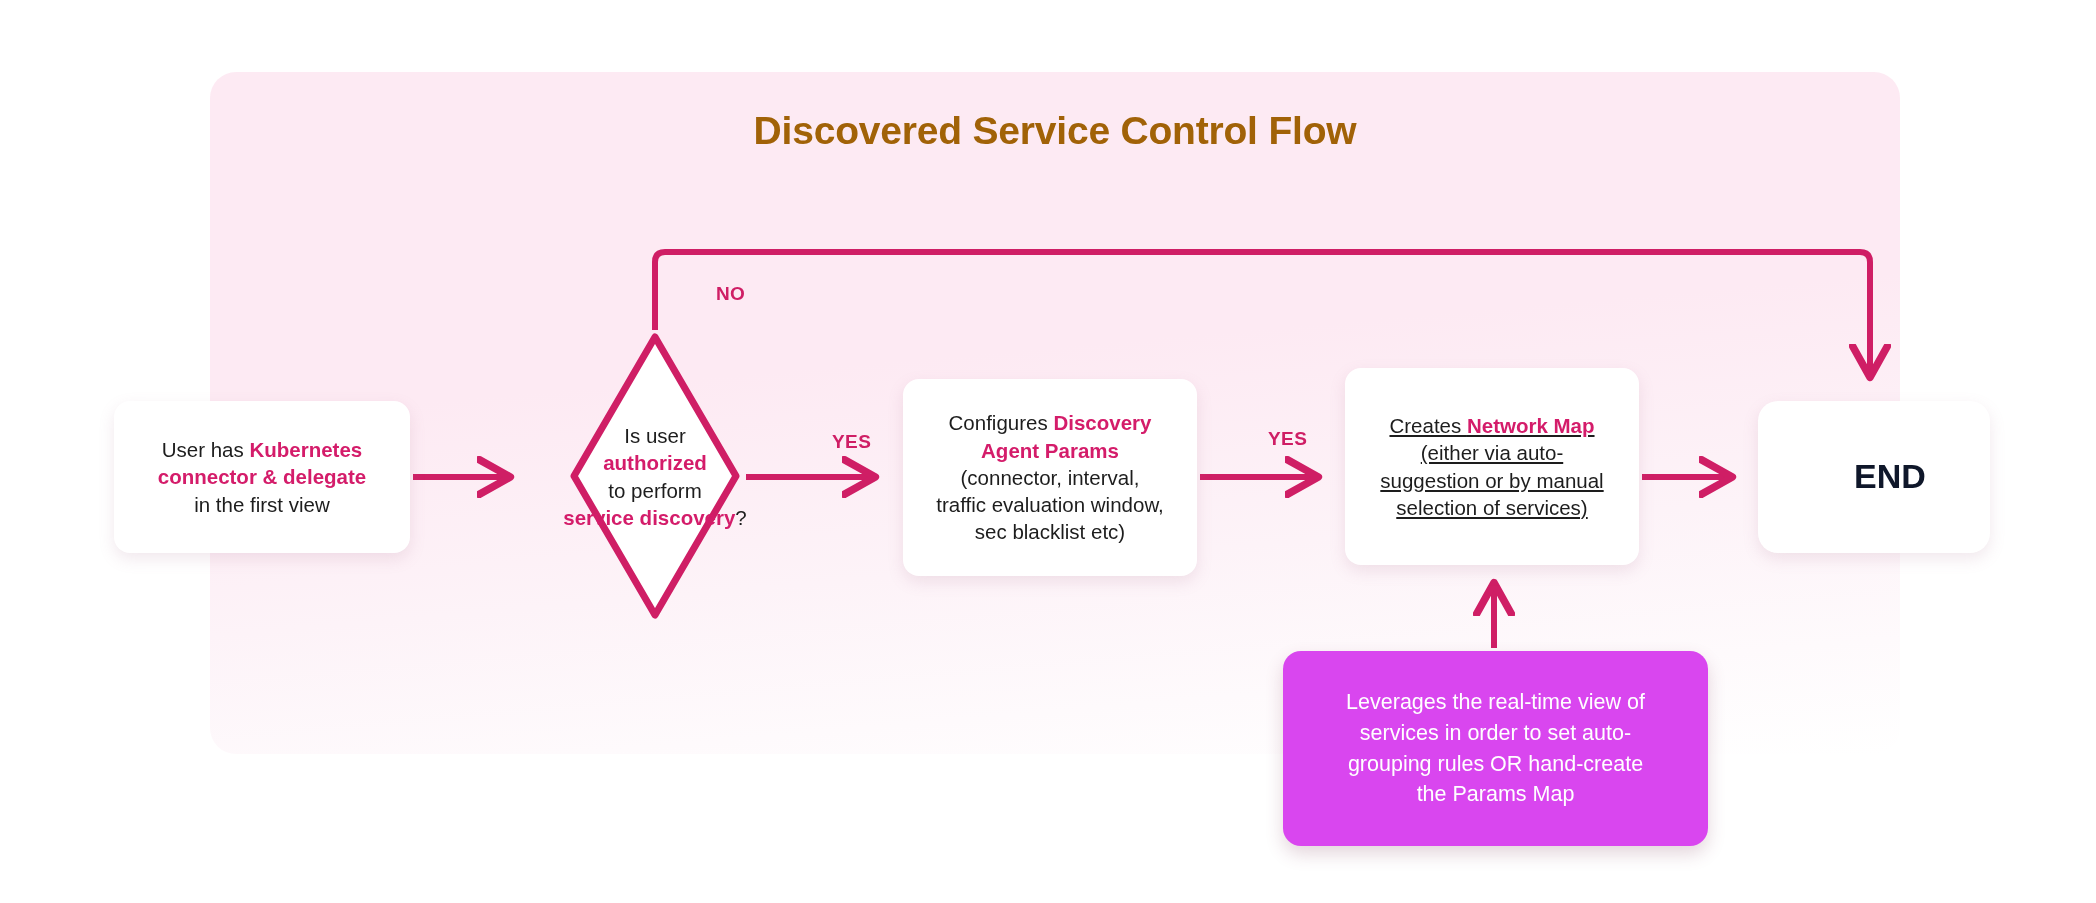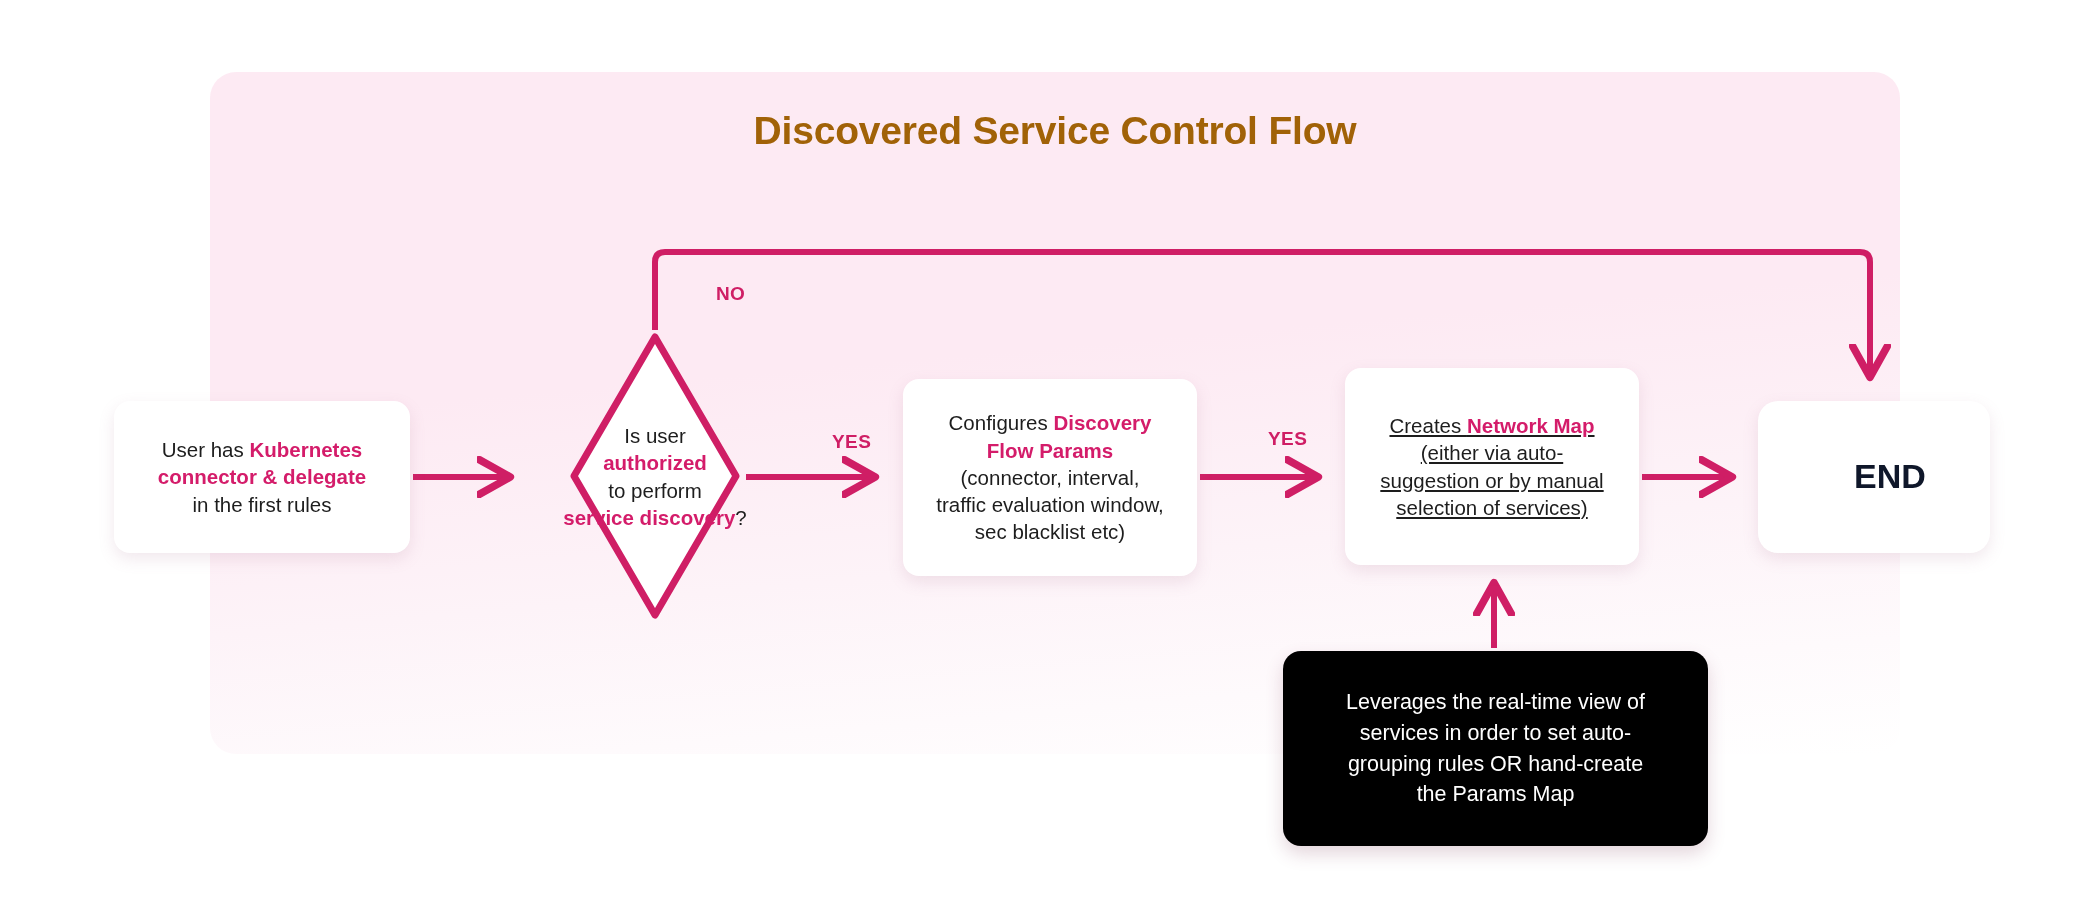--- a/index.html
+++ b/index.html
@@ -117,21 +117,21 @@
     position: absolute;
     left: 1283px;
     top: 651px;
     width: 425px;
     height: 195px;
     box-sizing: border-box;
     display: flex;
     align-items: center;
     justify-content: center;
     text-align: center;
-    background: #000000;
+    background: #d946ef;
     border-radius: 18px;
     box-shadow: 0 8px 18px rgba(120, 50, 80, 0.20);
     color: #ffffff;
     font-size: 21.5px;
     line-height: 1.42;
     padding: 0 24px;
   }
 
   
   .edge-label {
@@ -175,40 +175,40 @@
       <path d="M1642,477 L1730,477" marker-end="url(#ah)"></path>
 
       <path d="M1494,648 L1494,585" marker-end="url(#ah)"></path>
     </g>
   </svg>
 
   <div class="node node-start">
     <div class="inner">
       <div><span>User has </span><span class="hl">Kubernetes</span></div>
       <div><span class="hl">connector &amp; delegate</span></div>
-      <div><span>in the first rules</span></div>
+      <div><span>in the first view</span></div>
     </div>
   </div>
 
   <div class="diamond-wrap">
     <svg class="diamond-shape" viewBox="0 0 176 292" xmlns="http://www.w3.org/2000/svg">
       <path d="M88,7 L169,146 L88,285 L7,146 Z" fill="#ffffff" stroke="#cf1e65" stroke-width="7" stroke-linejoin="round"></path>
     </svg>
     <div class="diamond-text">
       <div><span>Is user</span></div>
       <div><span class="hl">authorized</span></div>
       <div><span>to perform</span></div>
       <div><span class="hl">service discovery</span><span>?</span></div>
     </div>
   </div>
 
   <div class="node node-params">
     <div class="inner">
       <div><span>Configures </span><span class="hl">Discovery</span></div>
-      <div><span class="hl">Flow Params</span></div>
+      <div><span class="hl">Agent Params</span></div>
       <div><span>(connector, interval,</span></div>
       <div><span>traffic evaluation window,</span></div>
       <div><span>sec blacklist etc)</span></div>
     </div>
   </div>
 
   <div class="node node-map">
     <div class="inner">
       <div><span>Creates </span><span class="hl">Network Map</span></div>
       <div><span>(either via auto-</span></div>

